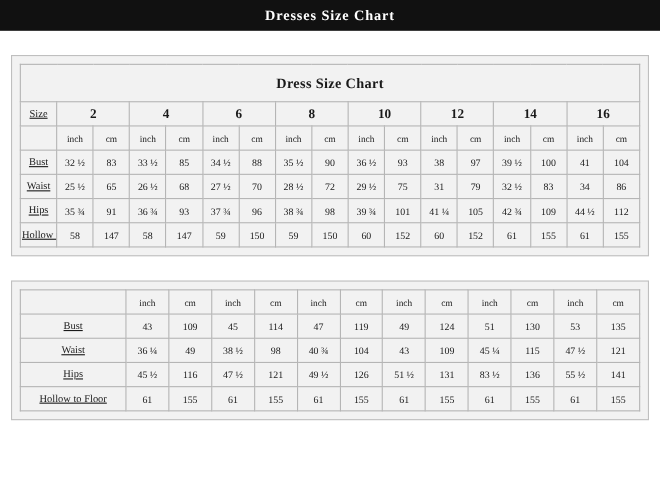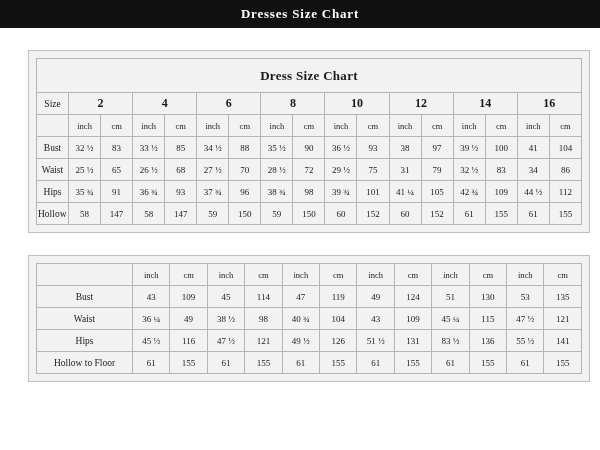--- a/index.html
+++ b/index.html
@@ -26,21 +26,21 @@
     align-items: center;
     justify-content: center;
   }
   .header-bar .title {
     font-size: 13px;
     font-weight: bold;
     letter-spacing: 0.8px;
     font-family: "Liberation Serif", serif;
   }
   .chart-wrap {
-    margin: 22px 10px 0 28px;
+    margin: 22px 10px 0 10px;
     border: 1px solid #bfbfbf;
     background: #f2f2f2;
     padding: 7px;
   }
   .chart-wrap.second { margin-top: 22px; }
   table.size {
     width: 100%;
     border-collapse: collapse;
     background: #f2f2f2;
     table-layout: fixed;
@@ -66,21 +66,21 @@
   table.size td.rowlabel {
     font-size: 9.5px;
   }
   table.size td.sizehdr {
     font-size: 12px;
     font-weight: bold;
   }
   table.size td.unit {
     font-size: 8.5px;
   }
-  .col-label { width: 96px; }
+  .col-label { width: 96px; text-decoration: underline; }
 </style>
 </head>
 <body>
 
 <div class="page">
 
   <div class="header-bar">
     <span class="title">Dresses Size Chart</span>
   </div>
 

